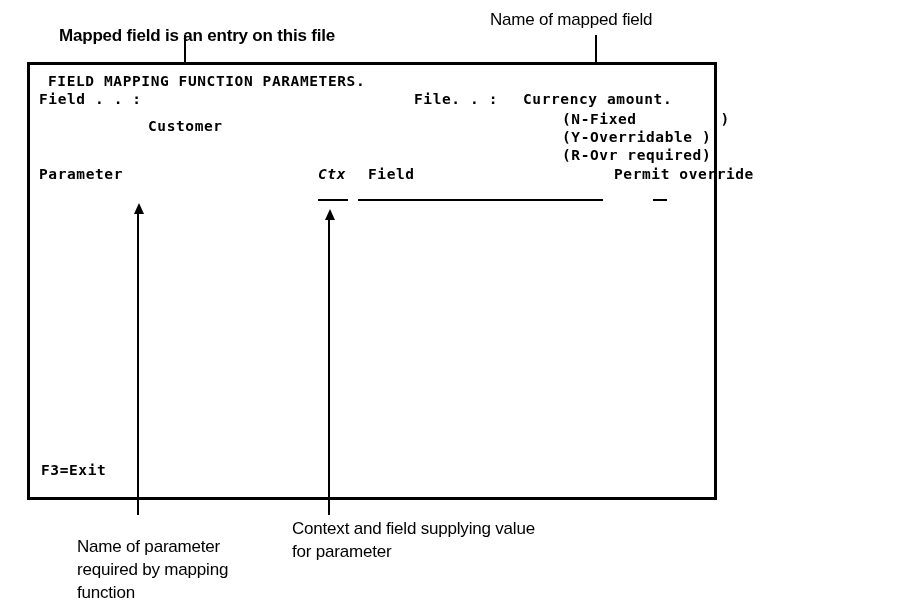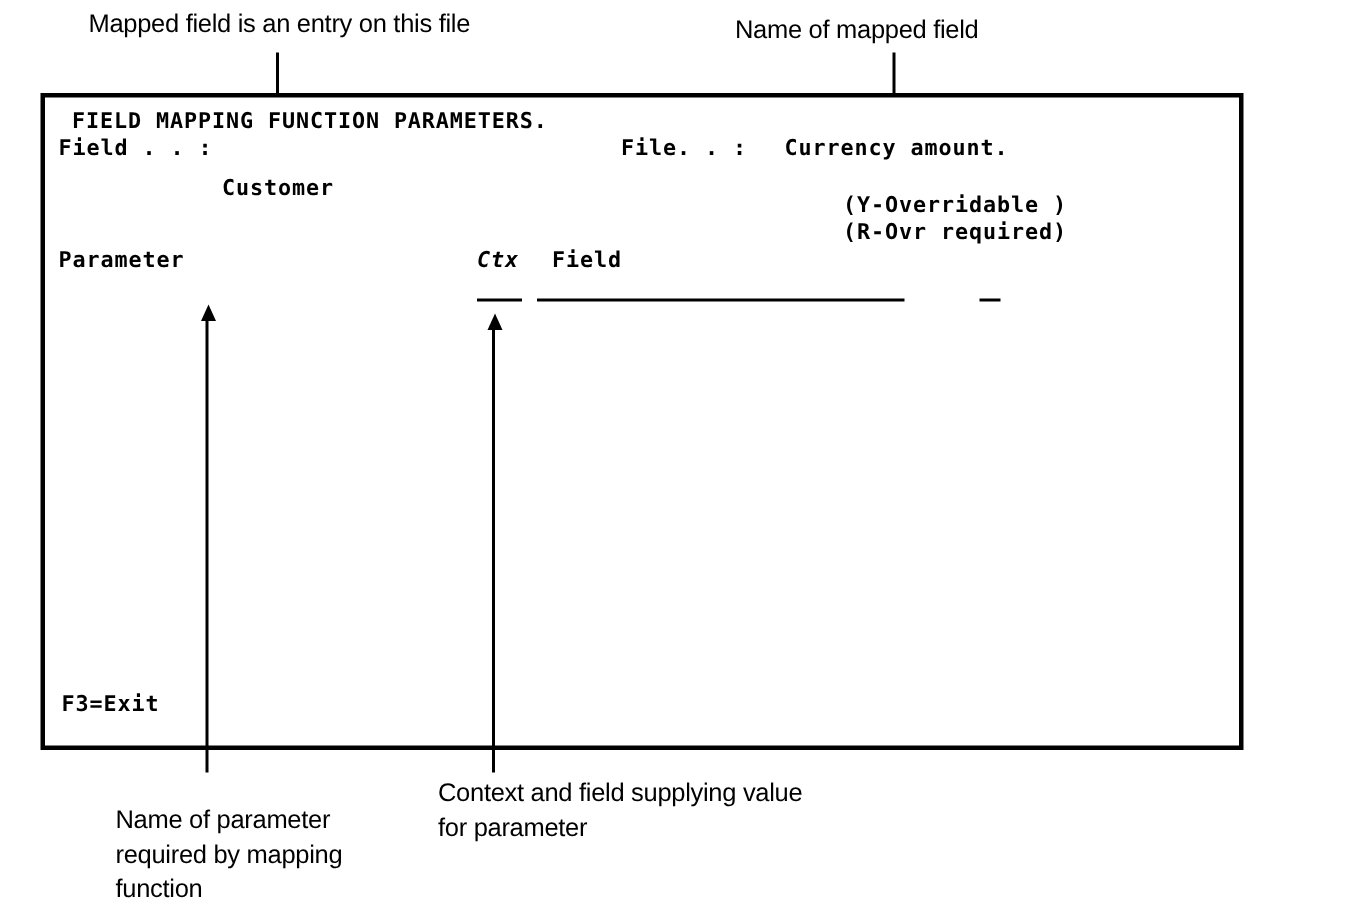--- a/index.html
+++ b/index.html
@@ -47,21 +47,21 @@
     border-left: 5px solid transparent;
     border-right: 5px solid transparent;
     border-bottom: 11px solid #000000;
   }
 
   
   #terminal-panel {
     position: absolute;
     left: 27px;
     top: 62px;
-    width: 802px;
+    width: 690px;
     height: 438px;
     border: 3px solid #000000;
     box-sizing: border-box;
     background: #ffffff;
   }
   .term-line {
     position: absolute;
     font-family: "DejaVu Sans Mono", monospace;
     font-weight: bold;
     font-size: 14.5px;
@@ -72,44 +72,46 @@
   }
   .term-underline {
     position: absolute;
     height: 2px;
     background: #000000;
   }
 </style>
 </head>
 <body>
 
-<div class="annot" style="left:59px; top:4px;">Mapped field is an entry on this file</div>
+<div class="annot" style="left:59px; top:24px;font-weight:bold;">Mapped field is an entry on this file</div>
 <div class="leader" style="left:184px; top:35px; height:45px;"></div>
 <div class="arrowhead arrow-down" style="left:180px; top:72px;"></div>
 
 <div class="annot" style="left:490px; top:8px;">Name of mapped field</div>
 <div class="leader" style="left:595px; top:35px; height:50px;"></div>
 <div class="arrowhead arrow-down" style="left:591px; top:76px;"></div>
 
 <div id="terminal-panel">
 
   <div class="term-line" style="left:18px; top:8px;">FIELD MAPPING FUNCTION PARAMETERS.</div>
 
   <div class="term-line" style="left:9px; top:26px;">Field . . : </div>
   <div class="term-line" style="left:118px; top:26px;margin-top:27px;">Customer</div>
 
   <div class="term-line" style="left:384px; top:26px;">File. . : </div>
   <div class="term-line" style="left:493px; top:26px;">Currency amount.</div>
 
+  <div class="term-line" style="left:532px; top:46px;">(N-Fixed         )</div>
   <div class="term-line" style="left:532px; top:82px;">(R-Ovr required)</div>
   <div class="term-line" style="left:532px; top:64px;">(Y-Overridable )</div>
 
   <div class="term-line" style="left:9px; top:101px;">Parameter</div>
   <div class="term-line" style="left:288px; top:101px;font-style:italic;">Ctx</div>
   <div class="term-line" style="left:325px; top:101px;margin-left:13px;">Field</div>
+  <div class="term-line" style="left:584px; top:101px;">Permit override</div>
 
 
   <div class="term-line" style="left:288px; top:119px; width:30px;"></div>
   <div class="term-underline" style="left:288px; top:134px; width:30px;"></div>
 
   <div class="term-line" style="left:328px; top:119px; width:245px;"></div>
   <div class="term-underline" style="left:328px; top:134px; width:245px;"></div>
 
   <div class="term-line" style="left:623px; top:119px; width:14px;"></div>
   <div class="term-underline" style="left:623px; top:134px; width:14px;"></div>

